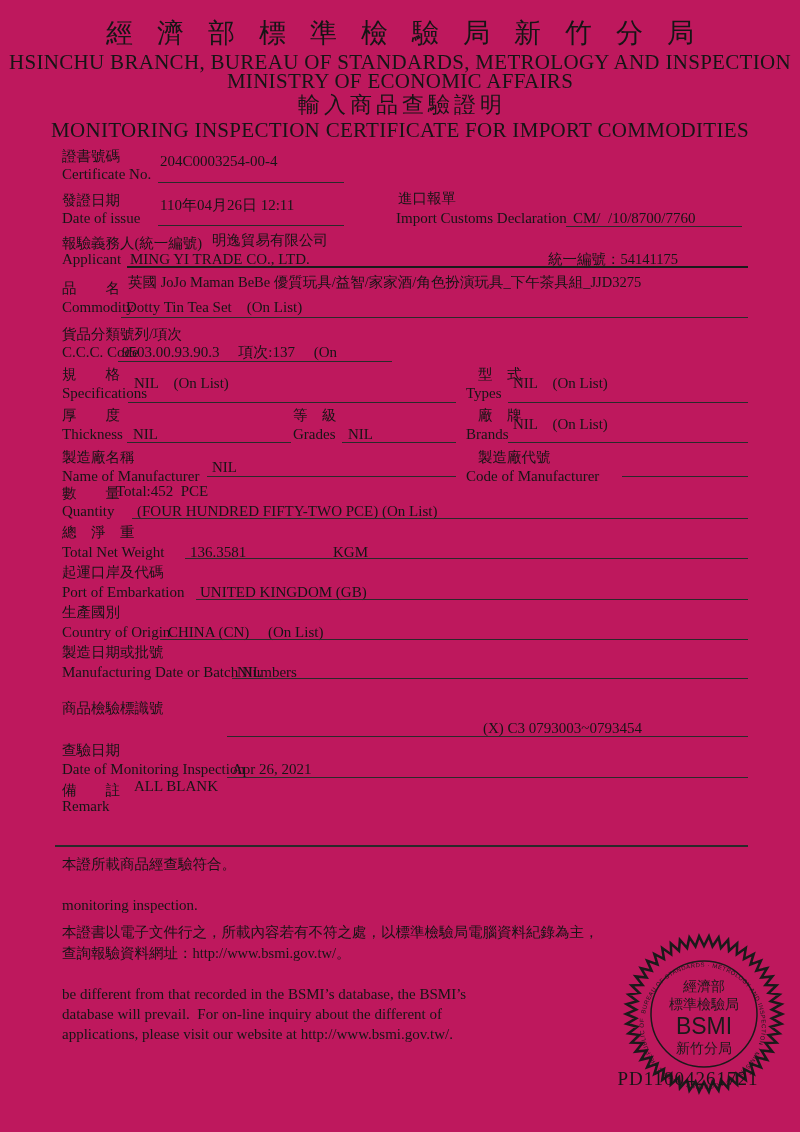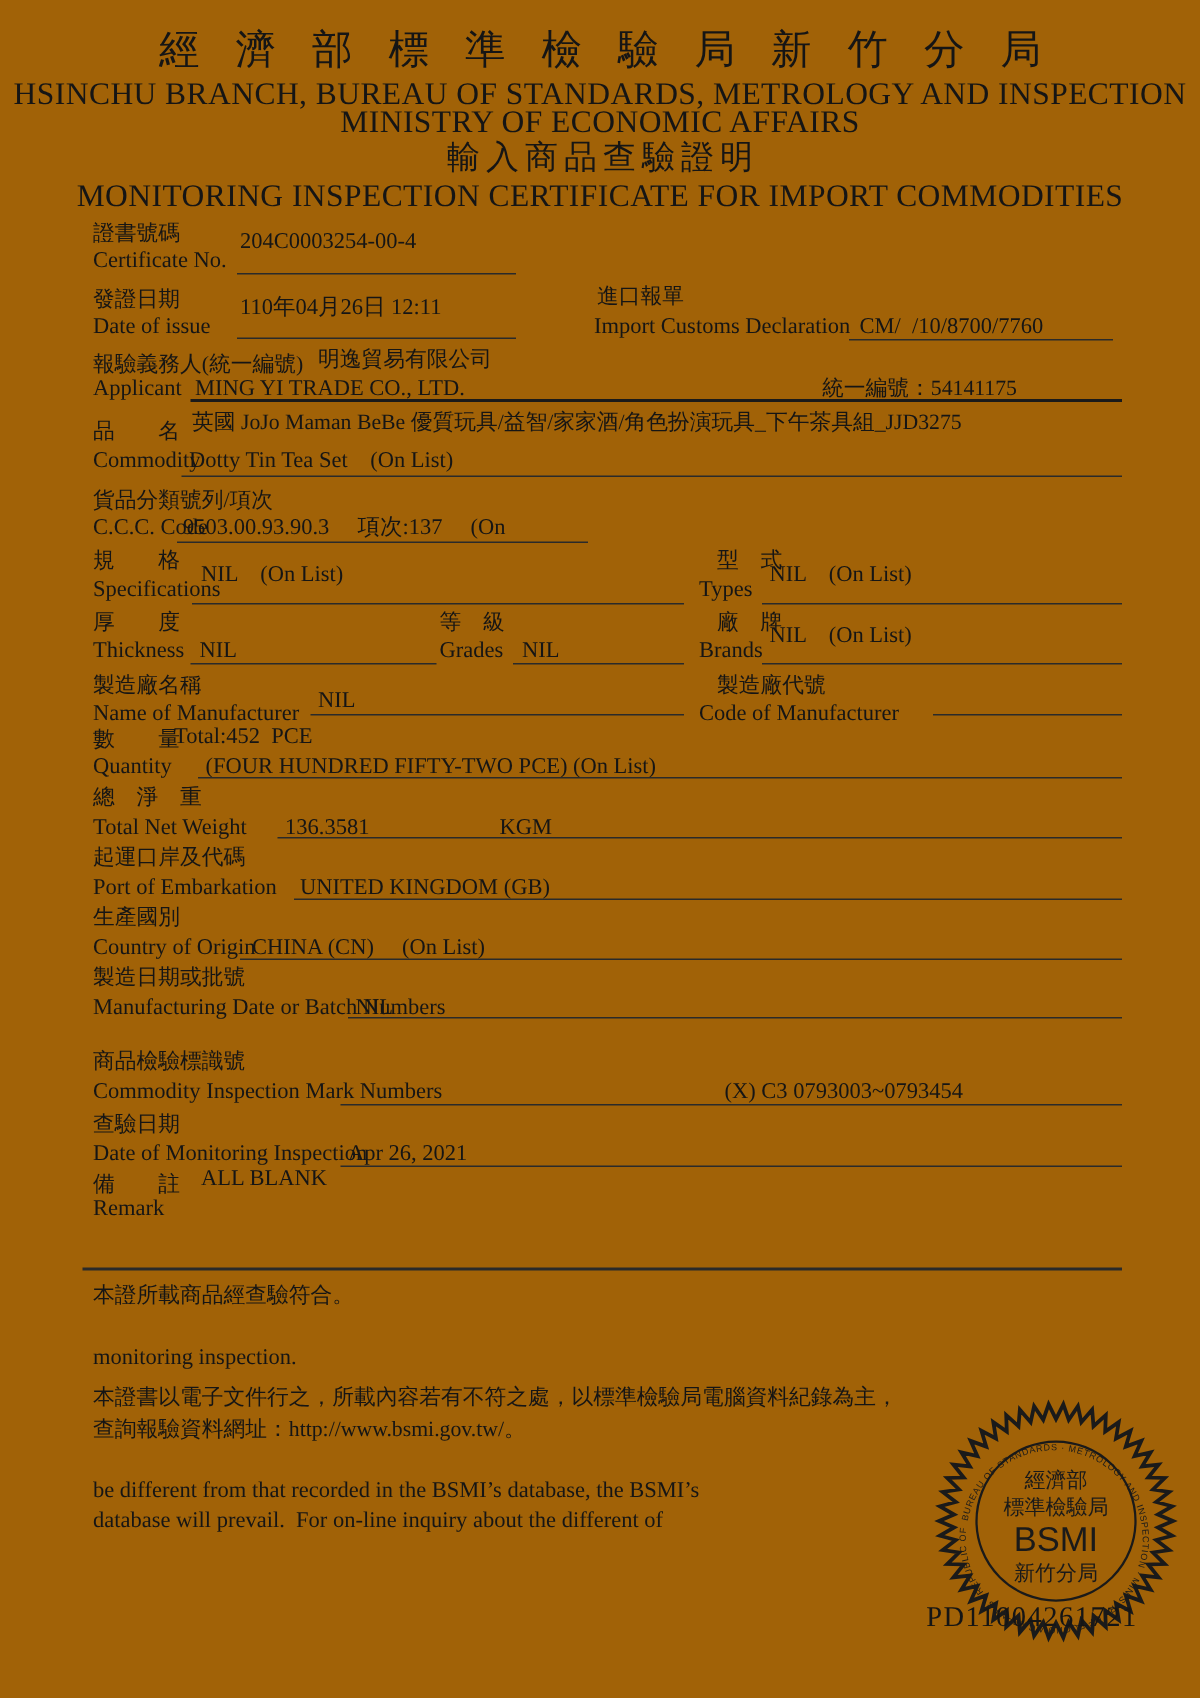--- a/index.html
+++ b/index.html
@@ -1,16 +1,16 @@
 <!DOCTYPE html>
 <html><head>
 <meta charset="utf-8">
 <style>
   html,body{margin:0;padding:0;background:#fff;}
-  .page{position:relative;width:800px;height:1132px;background:#a16207;color:#151515;overflow:hidden;
+  .page{position:relative;width:800px;height:1132px;background:#be185d;color:#151515;overflow:hidden;
         font-family:"Liberation Serif","DejaVu Serif",serif;}
   .abs{position:absolute;white-space:pre;line-height:1.15;}
   .zh{font-size:14.5px;}
   .en{font-size:15px;}
   .ctr{left:0;width:100%;text-align:center;}
   .ul{position:absolute;height:0;border-bottom:1px solid #2a2a2a;}
   .ul2{position:absolute;height:0;border-bottom:2px solid #1a1a1a;}
   .hr{position:absolute;height:0;border-bottom:2px solid #2a2a2a;}
   .hdr-zh{font-size:27px;letter-spacing:24px;text-indent:24px;}
   .title-zh{font-size:22px;letter-spacing:4px;text-indent:4px;font-family:Liberation Serif, serif;}
@@ -117,21 +117,20 @@
   <div class="abs en" style="left:62px;top:624px">Country of Origin</div>
   <div class="abs en" style="left:168px;top:624px">CHINA (CN)　 (On List)</div>
   <div class="ul" style="left:160px;top:639px;width:588px"></div>
 
   <div class="abs zh" style="left:62px;top:644px">製造日期或批號</div>
   <div class="abs en" style="left:62px;top:664px">Manufacturing Date or Batch Numbers</div>
   <div class="abs en" style="left:237px;top:664px">NIL</div>
   <div class="ul" style="left:232px;top:678px;width:516px"></div>
 
   <div class="abs zh" style="left:62px;top:700px">商品檢驗標識號</div>
-  <div class="abs en" style="left:62px;top:720px">Commodity Inspection Mark Numbers</div>
   <div class="abs en" style="left:483px;top:720px">(X) C3 0793003~0793454</div>
   <div class="ul" style="left:227px;top:736px;width:521px"></div>
 
   <div class="abs zh" style="left:62px;top:742px">查驗日期</div>
   <div class="abs en" style="left:62px;top:761px">Date of Monitoring Inspection</div>
   <div class="abs en" style="left:232px;top:761px">Apr 26, 2021</div>
   <div class="ul" style="left:227px;top:777px;width:521px"></div>
 
   <div class="abs zh" style="left:62px;top:782px">備　　註</div>
   <div class="abs en" style="left:134px;top:778px">ALL BLANK</div>
@@ -139,20 +138,21 @@
 
   <div class="hr" style="left:55px;top:845px;width:693px"></div>
 
   <div class="abs zh" style="left:62px;top:856px">本證所載商品經查驗符合。</div>
   <div class="abs en" style="left:62px;top:897px">monitoring inspection.</div>
 
   <div class="abs zh" style="left:62px;top:924px">本證書以電子文件行之，所載內容若有不符之處，以標準檢驗局電腦資料紀錄為主，</div>
   <div class="abs zh" style="left:62px;top:945px">查詢報驗資料網址：http://www.bsmi.gov.tw/。</div>
   <div class="abs en" style="left:62px;top:986px">be different from that recorded in the BSMI’s database, the BSMI’s</div>
   <div class="abs en" style="left:62px;top:1006px">database will prevail.  For on-line inquiry about the different of</div>
+  <div class="abs en" style="left:62px;top:1026px">applications, please visit our website at http://www.bsmi.gov.tw/.</div>
 
   <div class="abs" style="left:606px;top:914px;width:164px;height:164px">
     <svg width="164" height="164" viewBox="0 0 164 164">
       <polygon id="starburst" fill="none" stroke="#1a1a1a" stroke-width="2.5" points="160.0,82.0 149.9,86.3 159.4,91.8 148.8,94.7 157.5,101.4 146.7,103.0 154.5,110.7 143.5,111.0 150.4,119.6 139.4,118.4 145.1,127.8 134.4,125.3 138.9,135.4 128.5,131.6 131.7,142.1 122.0,137.0 123.8,147.9 114.8,141.6 115.2,152.6 107.0,145.2 106.1,156.2 98.9,147.9 96.6,158.6 90.5,149.5 86.9,159.8 82.0,150.0 77.1,159.8 73.5,149.5 67.4,158.6 65.1,147.9 57.9,156.2 57.0,145.2 48.8,152.6 49.2,141.6 40.2,147.9 42.0,137.0 32.3,142.1 35.5,131.6 25.1,135.4 29.6,125.3 18.9,127.8 24.6,118.4 13.6,119.6 20.5,111.0 9.5,110.7 17.3,103.0 6.5,101.4 15.2,94.7 4.6,91.8 14.1,86.3 4.0,82.0 14.1,77.7 4.6,72.2 15.2,69.3 6.5,62.6 17.3,61.0 9.5,53.3 20.5,53.0 13.6,44.4 24.6,45.6 18.9,36.2 29.6,38.7 25.1,28.6 35.5,32.4 32.3,21.9 42.0,27.0 40.2,16.1 49.2,22.4 48.8,11.4 57.0,18.8 57.9,7.8 65.1,16.1 67.4,5.4 73.5,14.5 77.1,4.2 82.0,14.0 86.9,4.2 90.5,14.5 96.6,5.4 98.9,16.1 106.1,7.8 107.0,18.8 115.2,11.4 114.8,22.4 123.8,16.1 122.0,27.0 131.7,21.9 128.5,32.4 138.9,28.6 134.4,38.7 145.1,36.2 139.4,45.6 150.4,44.4 143.5,53.0 154.5,53.3 146.7,61.0 157.5,62.6 148.8,69.3 159.4,72.2 149.9,77.7"></polygon>
       <circle cx="82" cy="82" r="53" fill="none" stroke="#1a1a1a" stroke-width="1.5"></circle>
       <defs>
         <path id="ringpath" d="M 23 82 A 59 59 0 1 1 22.9 82.5"></path>
       </defs>
       <text font-size="6" letter-spacing="0.5" fill="#1a1a1a" font-family="Liberation Sans, sans-serif">
         <textPath href="#ringpath">BUREAU OF STANDARDS · METROLOGY AND INSPECTION · MINISTRY OF ECONOMIC AFFAIRS · REPUBLIC OF CHINA ·</textPath>

